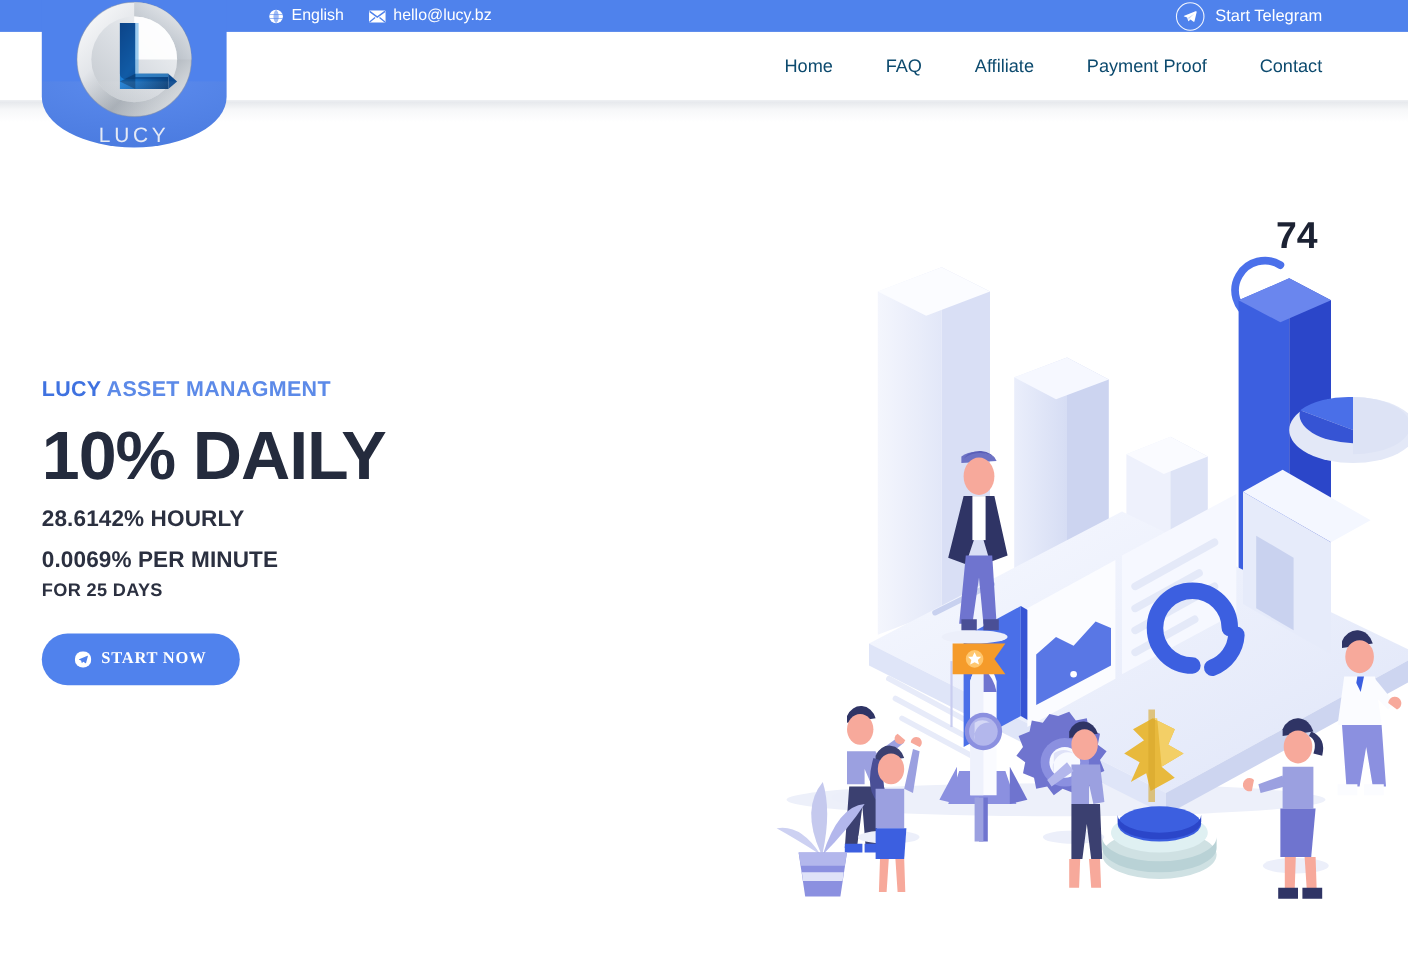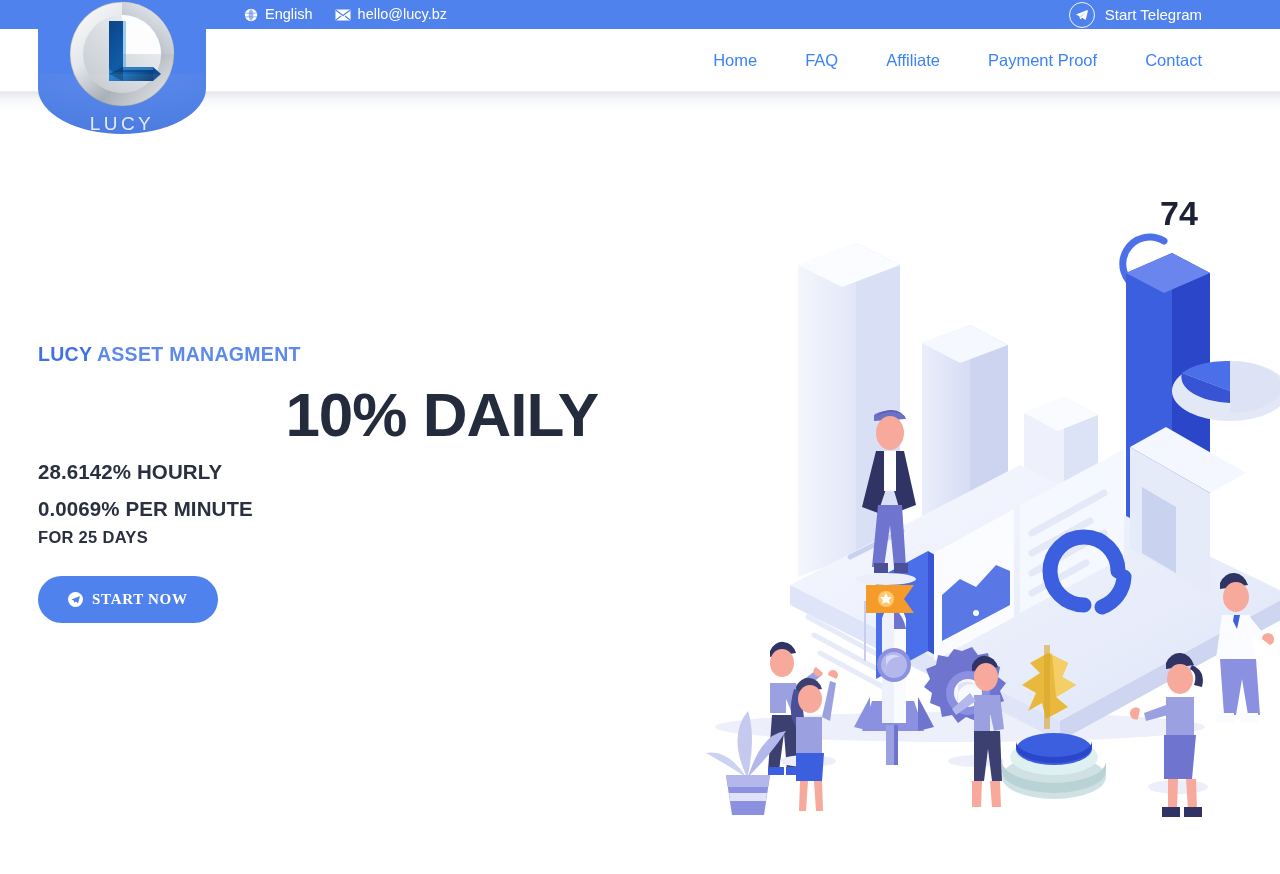--- a/index.html
+++ b/index.html
@@ -110,21 +110,21 @@
   }
   .nav-links {
     position: absolute;
     right: 78px; top: 0;
     height: 62px;
     display: flex;
     align-items: center;
     gap: 0;
   }
   .nav-link {
-    color: #3b82f6;
+    color: #0c4a6e;
     font-size: 16.5px;
     line-height: 1;
     text-decoration: none;
     white-space: nowrap;
     padding: 0 24px;
   }
   .nav-link:last-child { padding-right: 0; }
 
   
   .logo-badge {
@@ -179,21 +179,20 @@
   }
   .welcome .brandword { color: #3f72e0; }
   .headline {
     margin-top: 14px;
     color: #242b3d;
     font-size: 62px;
     font-weight: 800;
     letter-spacing: -1px;
     line-height: 1.02;
     white-space: nowrap;
-    text-align: right;
   }
   .rate {
     margin-top: 16px;
     color: #2b3040;
     font-size: 20.5px;
     font-weight: 700;
     letter-spacing: .1px;
     line-height: 1;
   }
   .rate.second { margin-top: 16px; }

